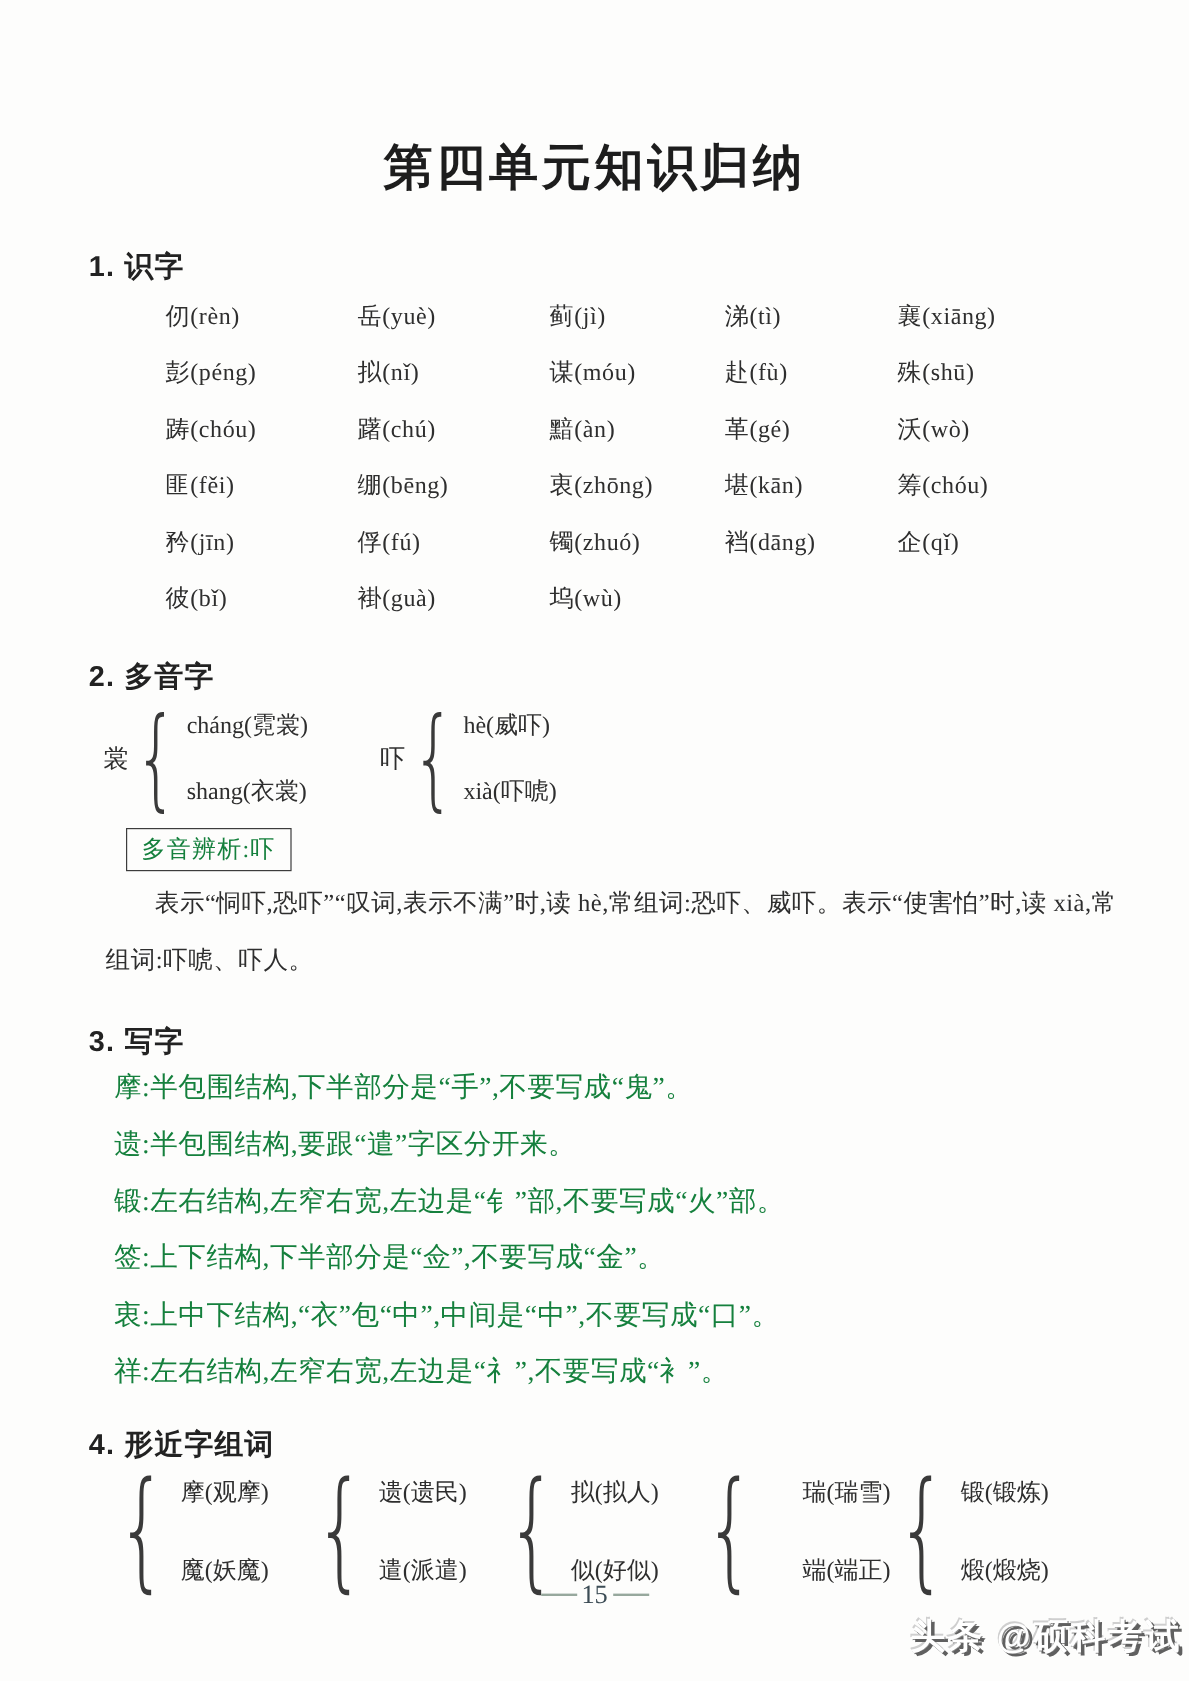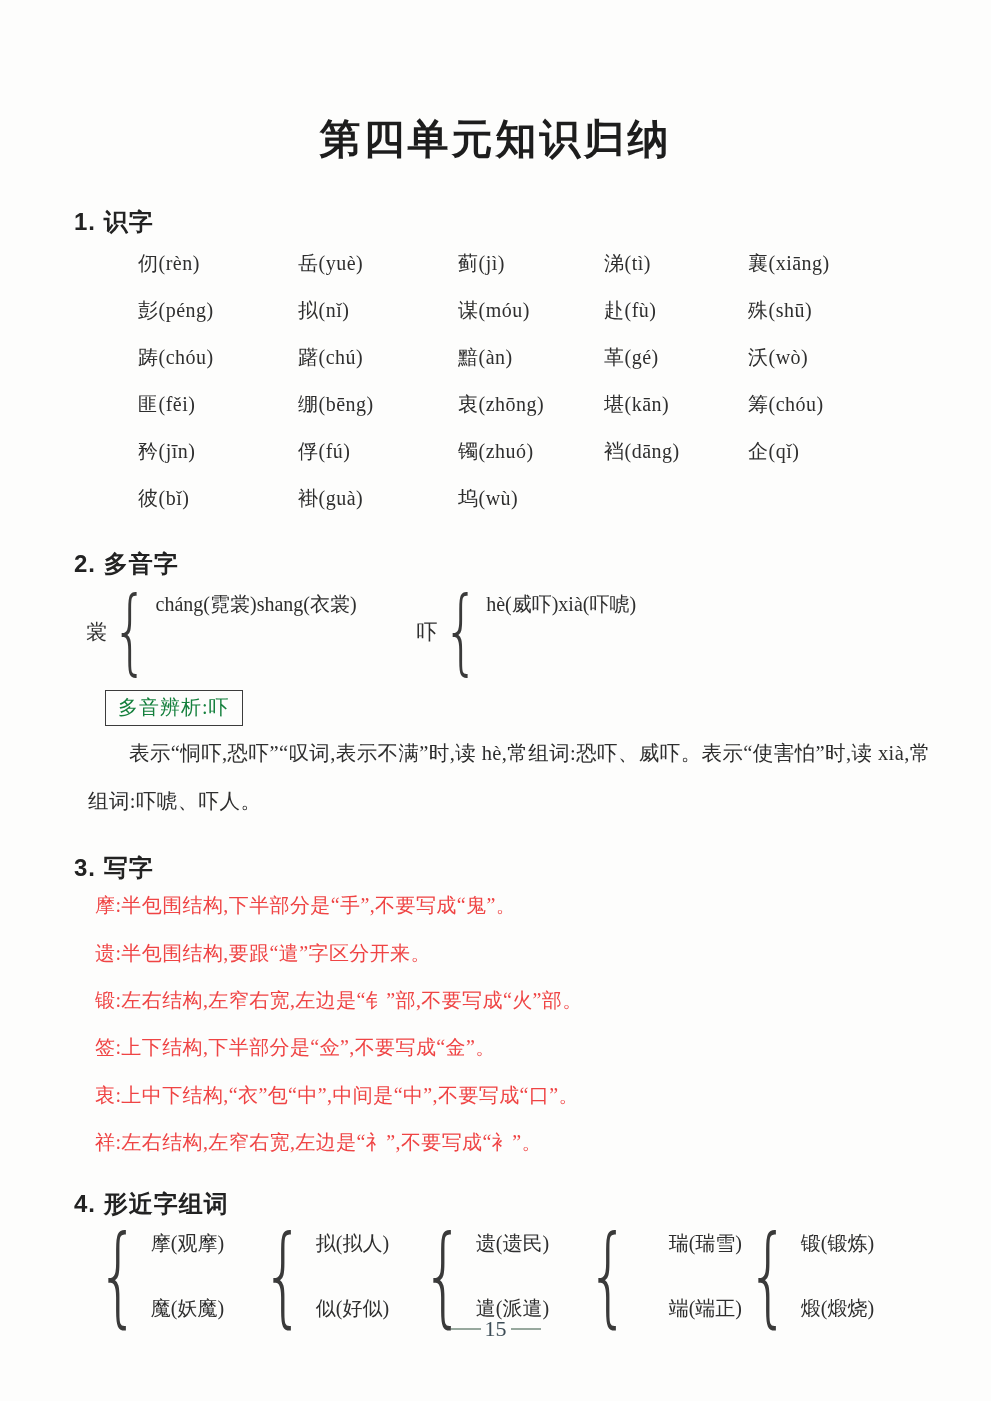--- a/index.html
+++ b/index.html
@@ -51,40 +51,40 @@
   .brace {
     display:inline-block;
     font-family:"DejaVu Sans",sans-serif;
     font-weight:200; color:#3a3a3a;
     transform:scaleX(0.62);
     line-height:1;
   }
   .brace::before { content:"{"; }
   .poly-brace { font-size:92px; margin:0 -4px 0 -6px; }
   .poly-readings {
-    display:flex; justify-content:space-between;
+    display:flex; flex-direction:column; justify-content:space-between;
     height:82px; font-size:20px; color:#2e2e2e;
   }
 
   .analysis-box {
     position:absolute; top:690px; left:105px;
     border:1.6px solid #3c3c3c;
     padding:3px 12px 4px 12px;
     font-size:20px; color:#15803d; letter-spacing:1px;
   }
   .analysis-text {
     position:absolute; top:729px; left:88px; width:856px;
     font-size:20.5px; line-height:48px;
     text-indent:2em; color:#2e2e2e;
     letter-spacing:0.4px;
   }
 
   .writing-notes {
     position:absolute; top:882px; left:95px; width:840px;
-    font-size:20px; color:#ef4444; letter-spacing:0.4px;
+    font-size:23px; color:#15803d; letter-spacing:0.4px;
   }
   .writing-notes .note { height:47.4px; display:flex; align-items:center; }
 
   .similar-row {
     position:absolute; top:1222px; left:92px; width:880px;
     display:flex;
   }
   .sim-group { display:flex; align-items:center; }
   .sim-group:nth-child(1) { width:165px; }
   .sim-group:nth-child(2) { width:160px; }
@@ -196,29 +196,29 @@
     <div class="sim-group">
       <span class="brace sim-brace"></span>
       <div class="sim-items">
         <span>摩(观摩)</span>
         <span>魔(妖魔)</span>
       </div>
     </div>
     <div class="sim-group">
       <span class="brace sim-brace"></span>
       <div class="sim-items">
+        <span>遗(遗民)</span>
+        <span>遣(派遣)</span>
+      </div>
+    </div>
+    <div class="sim-group">
+      <span class="brace sim-brace"></span>
+      <div class="sim-items">
         <span>拟(拟人)</span>
         <span>似(好似)</span>
-      </div>
-    </div>
-    <div class="sim-group">
-      <span class="brace sim-brace"></span>
-      <div class="sim-items">
-        <span>遗(遗民)</span>
-        <span>遣(派遣)</span>
       </div>
     </div>
     <div class="sim-group">
       <span class="brace sim-brace"></span>
       <div class="sim-items">
         <span>瑞(瑞雪)</span>
         <span>端(端正)</span>
       </div>
     </div>
     <div class="sim-group">
@@ -229,14 +229,15 @@
       </div>
     </div>
   </div>
 
   <div class="page-footer">
     <span class="footer-dash"></span>
     <span class="page-number">15</span>
     <span class="footer-dash"></span>
   </div>
 
+  <div class="watermark">头条 @硕科考试</div>
 
 </div>
 
 </body></html>

